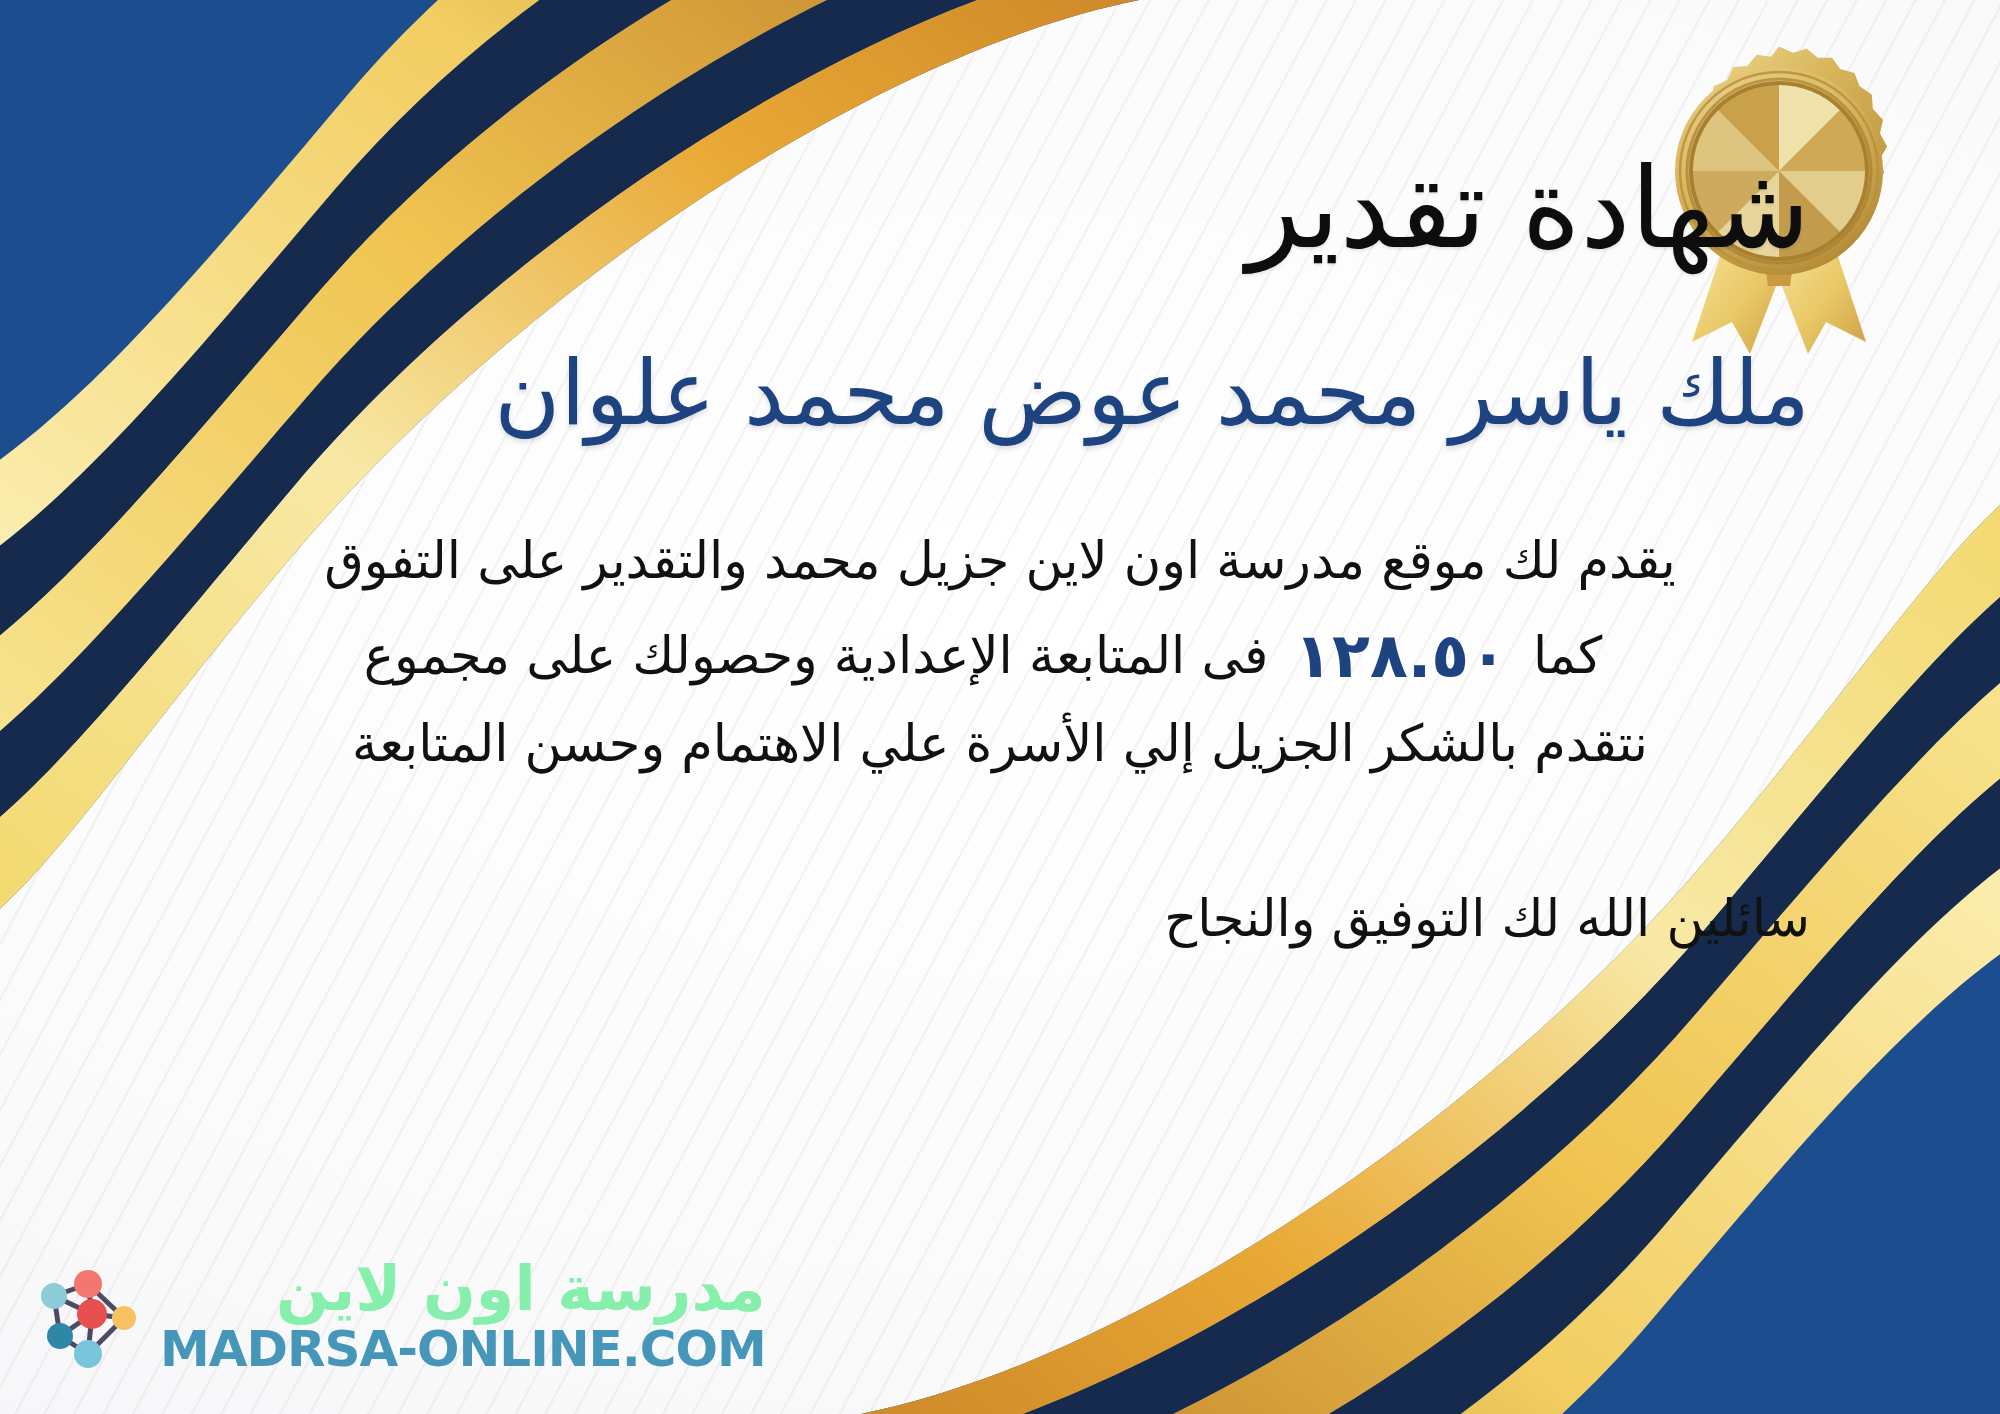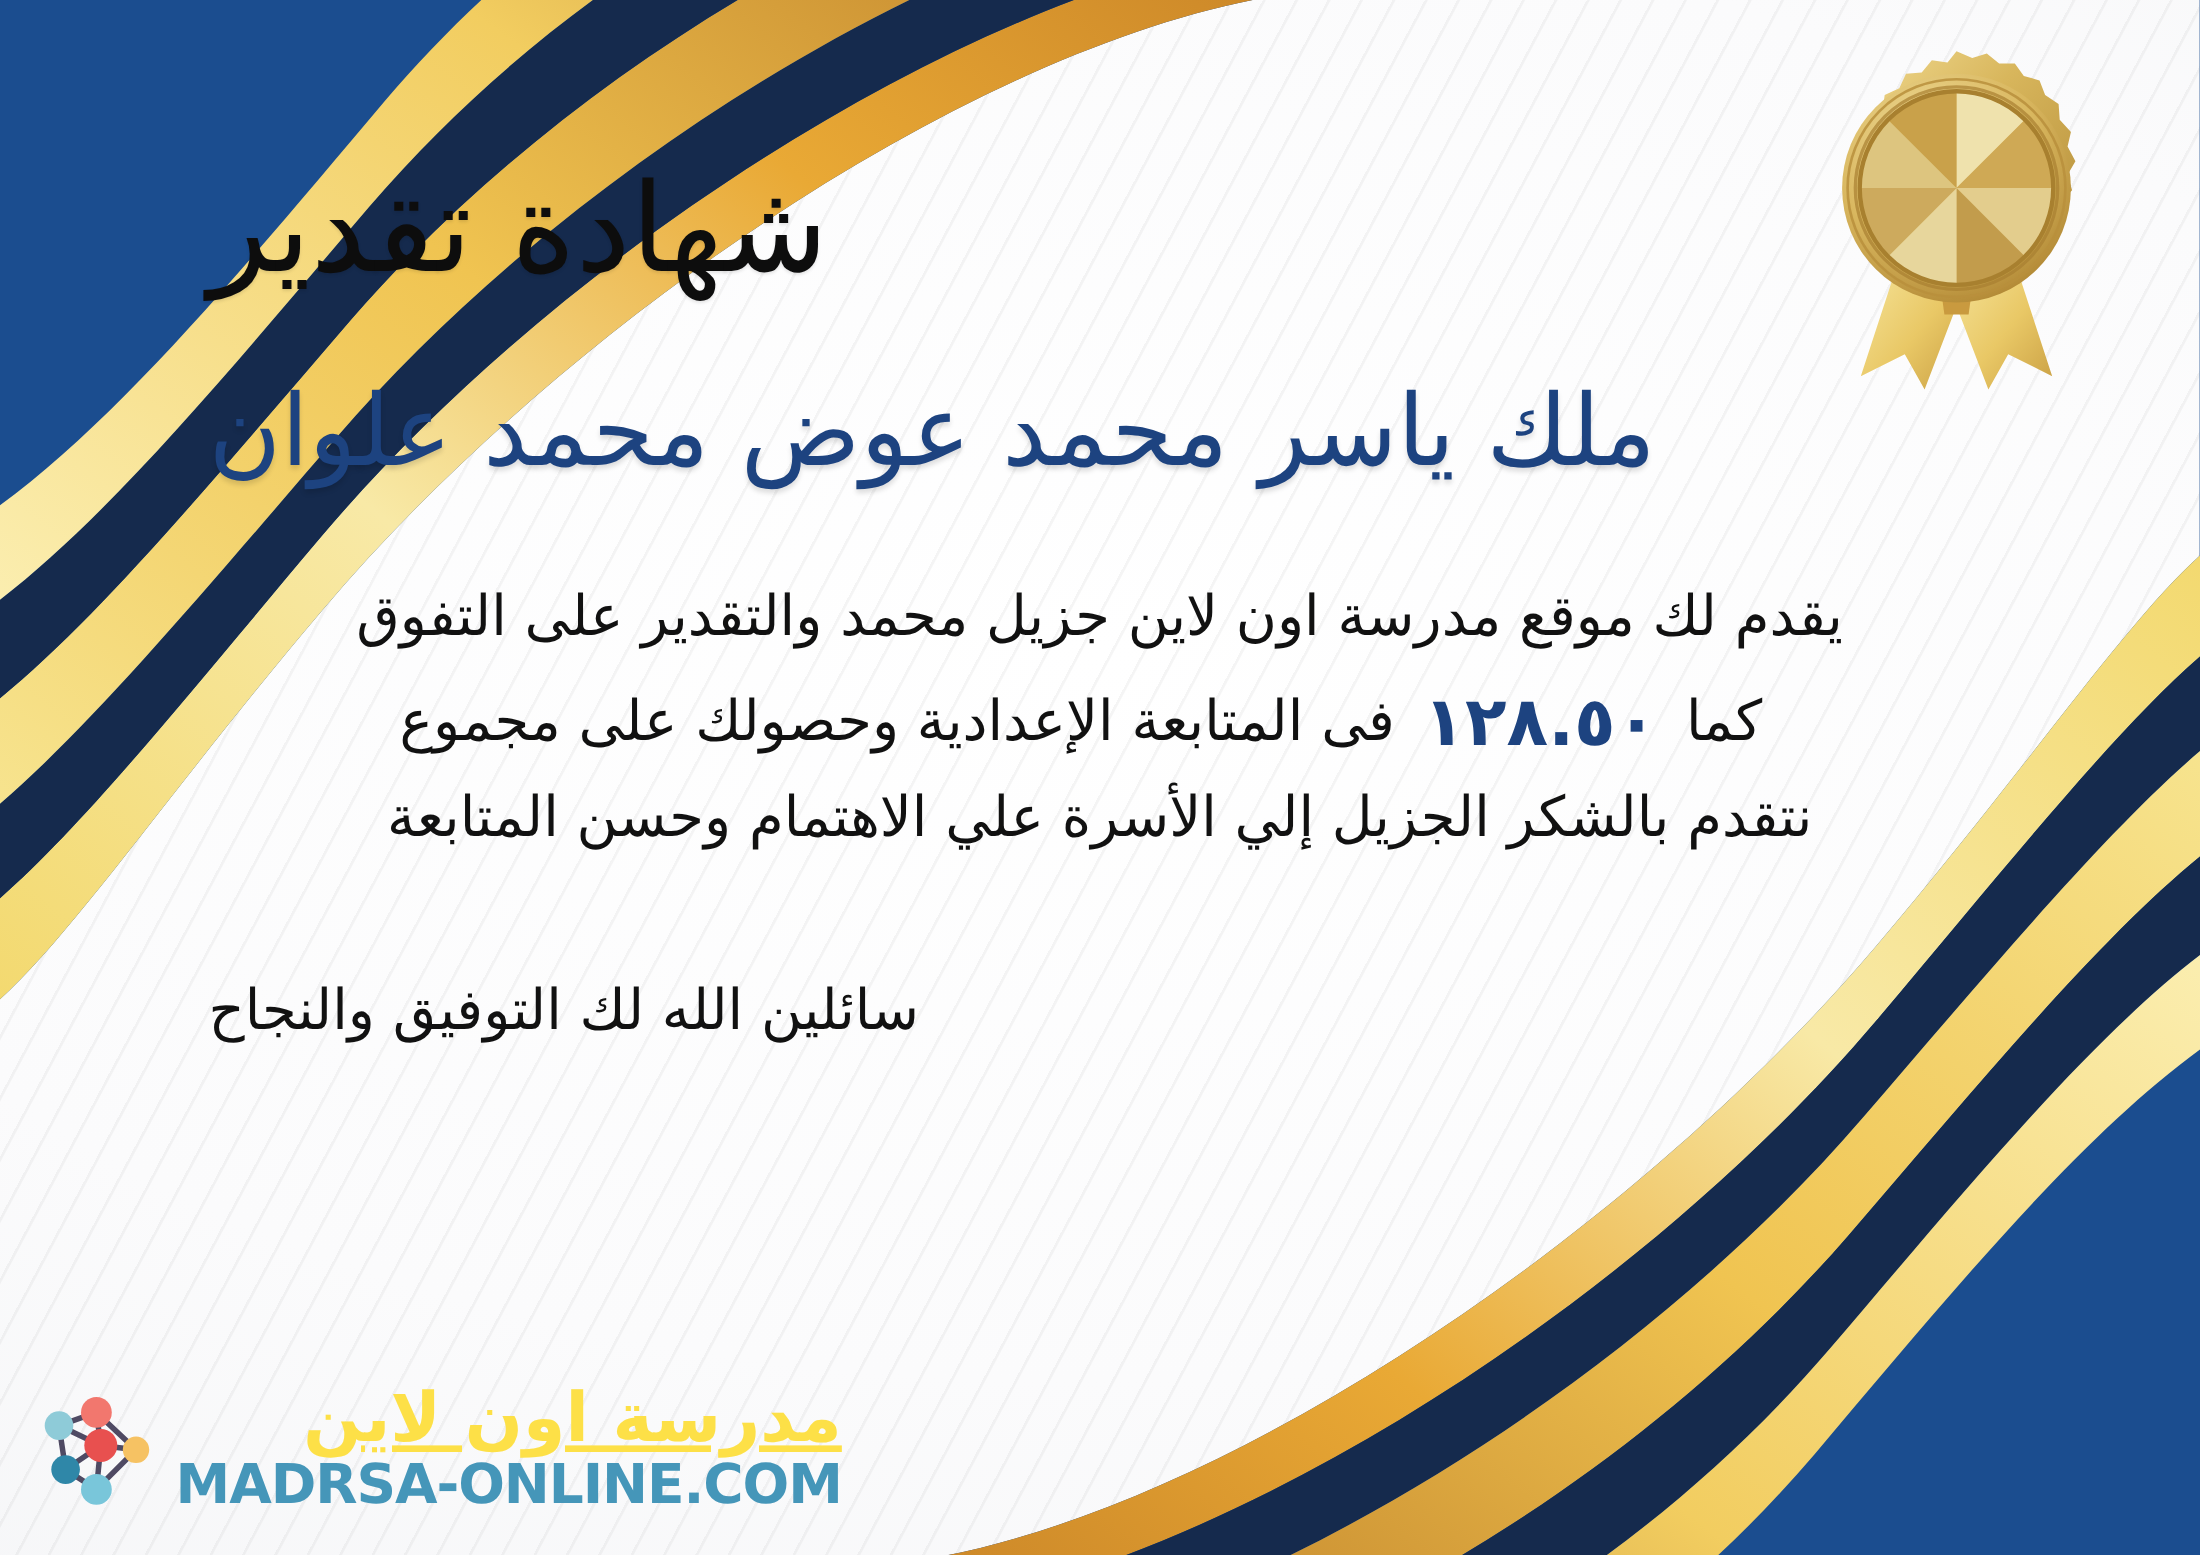--- a/index.html
+++ b/index.html
@@ -32,21 +32,21 @@
   .corner svg{display:block;width:100%;height:100%;}
 
   
   .medal{position:absolute;top:46px;right:96px;width:250px;height:310px;}
   .medal svg{width:100%;height:100%;display:block;}
 
   
   .content{
     position:absolute;
     top:0;left:0;right:0;bottom:0;
-    display:flex;flex-direction:column;align-items:flex-end;
+    display:flex;flex-direction:column;align-items:flex-start;
     padding:150px 190px 0 190px;
   }
   .title{
     font-size:112px;font-weight:400;color:#0d0d0d;
     letter-spacing:0px;line-height:1.05;
     margin:0 0 0 0;
     text-shadow:0 2px 3px rgba(0,0,0,.10);
   }
   .student-name{
     margin-top:75px;
@@ -80,22 +80,22 @@
   }
 
   
   .brand{
     position:absolute;left:26px;bottom:38px;
     display:flex;align-items:center;gap:14px;
     direction:rtl;
   }
   .brand-text{display:flex;flex-direction:column;align-items:flex-start;line-height:1;}
   .brand-ar{
-    font-size:62px;font-weight:700;color:#fde047;
-    letter-spacing:0px;margin-bottom:4px;text-decoration:underline;
+    font-size:62px;font-weight:700;color:#86efac;
+    letter-spacing:0px;margin-bottom:4px;
   }
   .brand-url{
     font-size:50px;font-weight:700;color:#4596b9;
     letter-spacing:-1px;direction:ltr;font-family:"DejaVu Sans","Liberation Sans",sans-serif;text-align:right;
   }
   .brand-mark{width:120px;height:120px;}
   .brand-mark svg{display:block;width:100%;height:100%;}
 </style>
 </head>
 <body>

